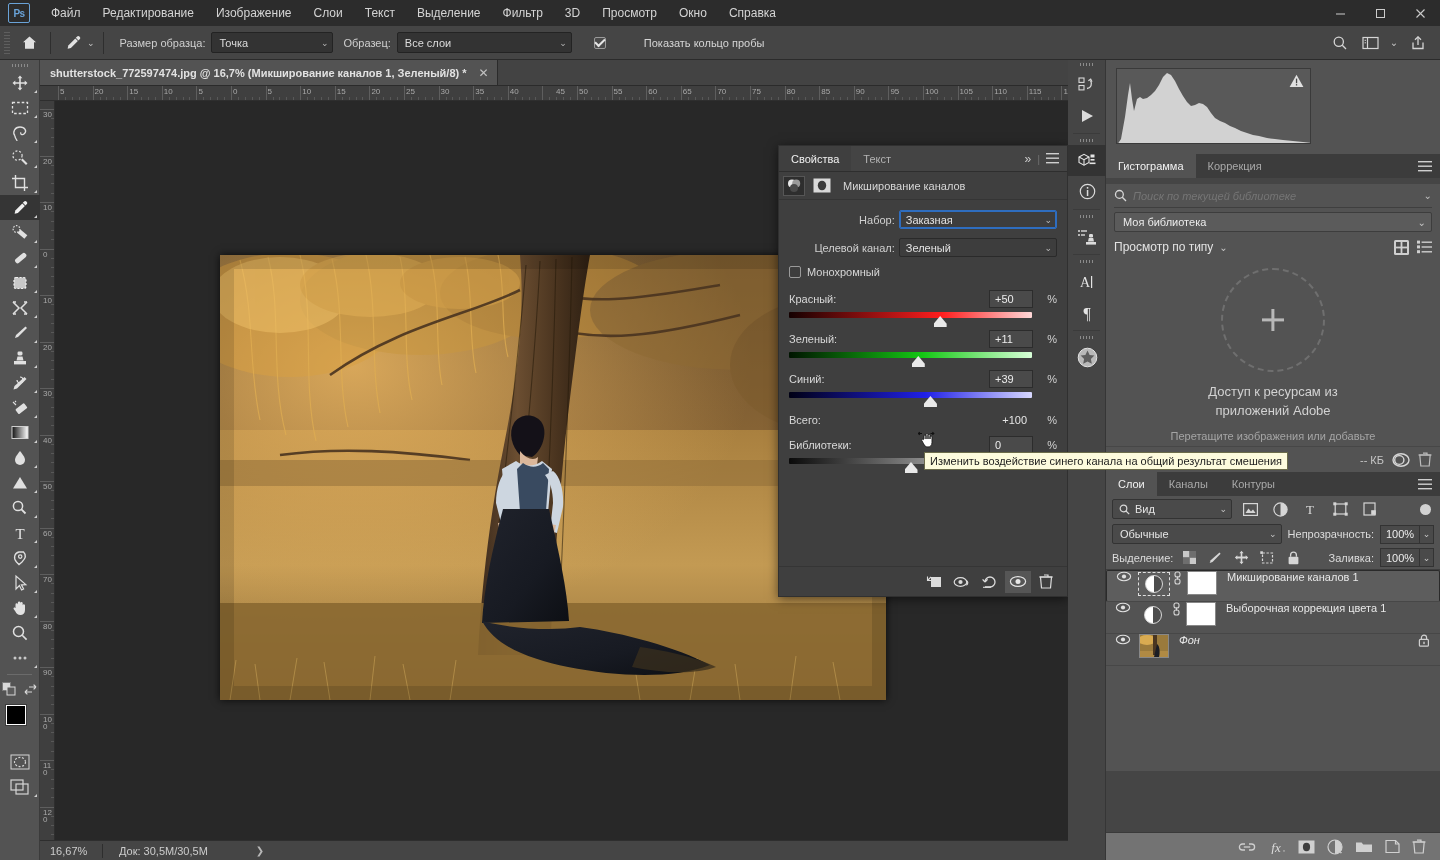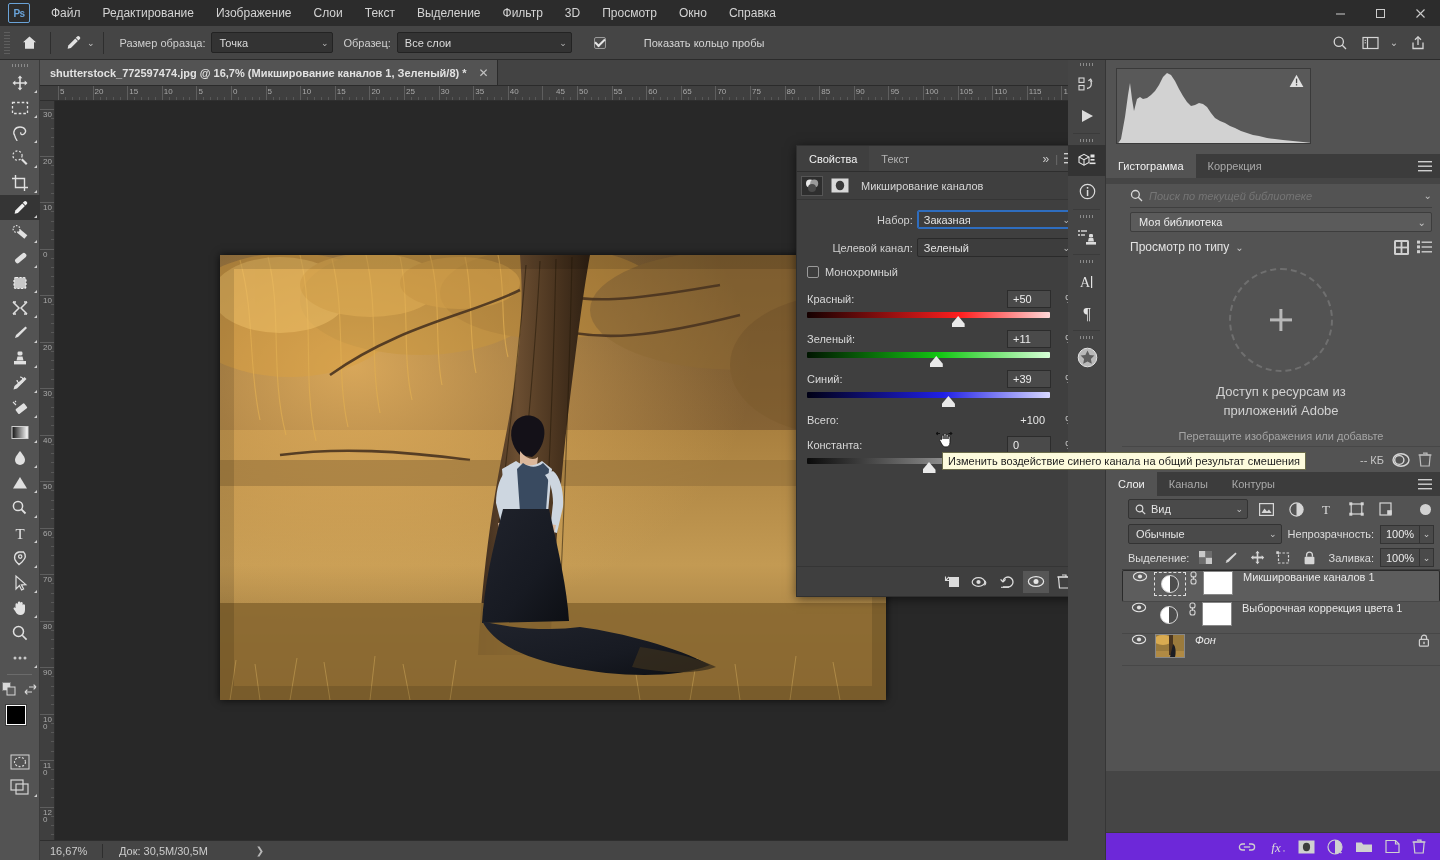--- a/index.html
+++ b/index.html
@@ -71,21 +71,21 @@
 
   
   .statusbar{position:absolute;left:40px;top:840px;width:1048px;height:20px;background:#454545;border-top:1px solid #2e2e2e;display:flex;align-items:center;font-size:11px;color:#ccc;}
   .sb-zoom{width:62px;padding-left:10px;}
   .sb-sep{width:1px;height:14px;background:#2e2e2e;}
   .sb-doc{padding-left:16px;}
   .sb-arrow{margin-left:48px;color:#b7b7b7;font-size:10px;}
 
   
   .props{position:absolute;left:778px;top:145px;width:290px;height:452px;background:#3f3f3f;
-         box-shadow:0 2px 10px rgba(0,0,0,.55);border:1px solid #303030;margin-left:18px;}
+         box-shadow:0 2px 10px rgba(0,0,0,.55);border:1px solid #303030;}
   .pp-tabs{height:26px;background:#444;display:flex;align-items:stretch;border-bottom:1px solid #2e2e2e;}
   .pp-tab{display:flex;align-items:center;padding:0 12px;font-size:11px;color:#b3b3b3;}
   .pp-tab.active{background:#3f3f3f;color:#f0f0f0;border-top:1px solid #3f3f3f;}
   .pp-tabicons{margin-left:auto;display:flex;align-items:center;gap:6px;padding-right:8px;color:#cacaca;}
   .pp-head{height:28px;display:flex;align-items:center;padding:0 4px;border-bottom:1px solid #353535;gap:6px;}
   .adj-icon{width:22px;height:20px;background:#2e2e2e;border:1px solid #565656;display:flex;align-items:center;justify-content:center;}
   .mask-icon{width:22px;height:20px;display:flex;align-items:center;justify-content:center;}
   .pp-title{font-size:11px;color:#d6d6d6;margin-left:4px;}
   .pp-body{padding:10px 10px 0 10px;position:relative;height:calc(100% - 26px - 28px - 30px);}
   .row{display:flex;align-items:center;margin-bottom:9px;}
@@ -119,21 +119,21 @@
   .ds-grip i{width:14px;height:3px;background-image:repeating-linear-gradient(to right,#8b8b8b 0 1px,transparent 1px 3px);}
   .ds-btn{width:38px;height:31px;display:flex;align-items:center;justify-content:center;color:#d2d2d2;}
   .ds-btn.on{background:#333;}
 
   
   .rightcol{position:absolute;left:1106px;top:60px;width:334px;height:800px;background:#454545;}
   .pnl-tabs{height:24px;background:#3c3c3c;display:flex;align-items:stretch;}
   .pnl-tab{display:flex;align-items:center;padding:0 12px;font-size:11px;color:#a9a9a9;}
   .pnl-tab.active{background:#535353;color:#f2f2f2;}
   .pnl-menu{margin-left:auto;display:flex;align-items:center;padding-right:8px;color:#d0d0d0;}
-  .pnl{background:#535353;padding-left:16px;}
+  .pnl{background:#535353;}
   .hist-wrap{padding:8px 10px 10px 10px;background:#535353;position:relative;}
   .hist-box{width:195px;height:76px;background:#595959;border:1px solid #3a3a3a;position:relative;overflow:hidden;}
   .warn{position:absolute;right:6px;top:5px;color:#dcdcdc;}
   .lib-search{height:24px;margin:6px 8px 4px 8px;display:flex;align-items:center;border-bottom:1px solid #3f3f3f;}
   .lib-search input{flex:1;background:transparent;border:0;outline:0;color:#d9d9d9;font-size:11px;font-style:italic;font-family:"Liberation Sans",sans-serif;}
   .lib-sel{height:20px;margin:4px 8px;background:#5b5b5b;border:1px solid #3d3d3d;display:flex;align-items:center;padding:0 5px 0 8px;font-size:11px;color:#ececec;border-radius:2px;}
   .lib-view{height:22px;margin:2px 8px 0 8px;display:flex;align-items:center;font-size:12px;color:#e3e3e3;}
   .lib-body{height:188px;position:relative;display:flex;flex-direction:column;align-items:center;justify-content:flex-start;padding-top:10px;}
   .dashcircle{width:104px;height:104px;border:2px dashed #6f6f6f;border-radius:50%;display:flex;align-items:center;justify-content:center;}
   .lib-t1{font-size:13px;color:#d2d2d2;text-align:center;line-height:19px;margin-top:10px;}
@@ -156,21 +156,21 @@
   .eye{width:26px;display:flex;align-items:center;justify-content:center;color:#dcdcdc;}
   .thumbwrap{position:relative;width:34px;height:26px;display:flex;align-items:center;justify-content:center;}
   .thumbwrap.selframe:before{content:"";position:absolute;inset:1px;border:1px dashed #e0e0e0;}
   .adjthumb{width:18px;height:18px;border-radius:50%;background:linear-gradient(90deg,#fff 50%,#4d4d4d 50%);border:1px solid #d9d9d9;}
   .linkic{width:12px;display:flex;align-items:center;justify-content:center;color:#d6d6d6;font-size:10px;}
   .maskthumb{width:30px;height:24px;background:#fff;border:1px solid #888;margin-left:4px;}
   .bgthumb{width:30px;height:24px;border:1px solid #888;margin-left:3px;overflow:hidden;}
   .lname{font-size:11px;color:#e8e8e8;margin-left:10px;}
   .lname.it{font-style:italic;}
   .llock{margin-left:auto;margin-right:10px;color:#cfcfcf;}
-  .lay-foot{position:absolute;left:0;bottom:0;width:334px;height:28px;background:#6d28d9;border-top:1px solid #3a3a3a;display:flex;align-items:center;justify-content:flex-end;gap:12px;padding-right:14px;color:#cfcfcf;}
+  .lay-foot{position:absolute;left:0;bottom:0;width:334px;height:28px;background:#737373;border-top:1px solid #3a3a3a;display:flex;align-items:center;justify-content:flex-end;gap:12px;padding-right:14px;color:#cfcfcf;}
   .sep-h{height:1px;background:#3b3b3b;}
   svg{display:block;}
 </style>
 </head>
 <body>
 
 <div id="app">
 
   <div class="menubar">
     <div class="ps-logo">Ps</div>
@@ -946,21 +946,21 @@
         <span class="knob" style="left:58%"></span>
       </div>
 
       <div class="tot">
         <span class="nm">Всего:</span>
         <span class="v">+100</span>
         <span class="pct">%</span>
       </div>
 
       <div class="srow">
-        <span class="nm">Константа:</span>
+        <span class="nm">Библиотеки:</span>
         <span class="numbox">0</span>
         <span class="pct">%</span>
       </div>
       <div class="track" style="width:243px;background:linear-gradient(90deg,#0a0a0a,#f2f2f2);">
         <span class="knob" style="left:50%"></span>
       </div>
 
       <div class="cursor-hand">
         <svg width="26" height="24" viewBox="0 0 26 24">
           <path d="M6 9 V6 a1 1 0 0 1 2 0 v3 V4.5 a1 1 0 0 1 2 0 V9 V5.2 a1 1 0 0 1 2 0 V9 V7 a1 1 0 0 1 2 0 v5.4 c0 3-1.6 4.6-4 4.6 -2.4 0-3.4-1.2-4.4-3.2 L3.8 10.6 c-.5-1 .8-1.9 1.4-1 Z" fill="#fff" stroke="#1a1a1a" stroke-width="0.9"></path>

